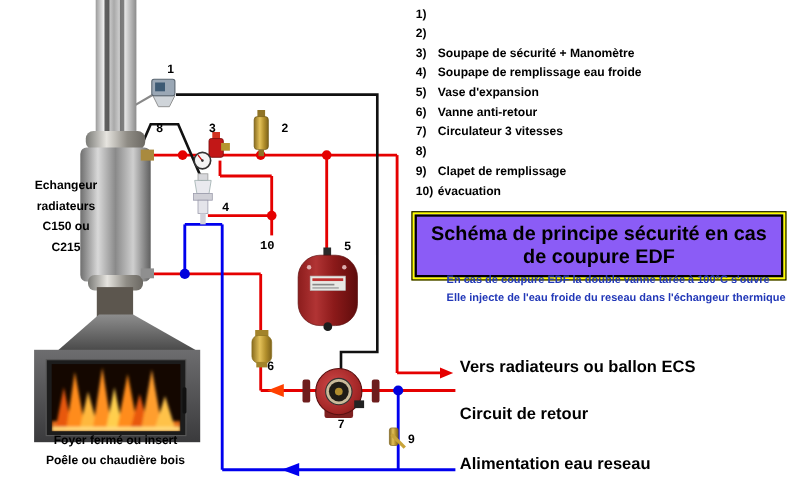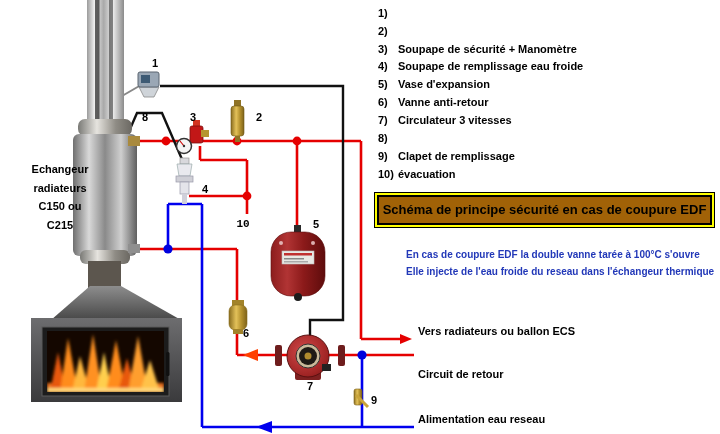--- a/index.html
+++ b/index.html
@@ -5,26 +5,26 @@
   html,body{margin:0;padding:0;background:#fff;}
   #stage{position:relative;width:720px;height:434px;background:#ffffff;overflow:hidden;
          font-family:"Liberation Sans", sans-serif;}
   svg{position:absolute;left:0;top:0;}
   .num-label{position:absolute;font-size:11px;font-weight:bold;color:#000;width:20px;text-align:center;}
   #legend{position:absolute;left:378px;top:4px;width:300px;}
   .legend-row{display:flex;height:17.85px;align-items:center;font-size:11px;font-weight:bold;color:#000;}
   .legend-num{width:20px;flex:0 0 20px;}
   #title-box{position:absolute;left:374px;top:192px;width:341px;box-sizing:border-box;
              background:#ffff00;border:1.5px solid #000;padding:2px;}
-  #title-inner{border:2px solid #000;background:#a16207;text-align:center;
-               font-size:13px;font-weight:bold;color:#000;padding:5px 2px 6px 2px;}
+  #title-inner{border:2px solid #000;background:#8b5cf6;text-align:center;
+               font-size:18px;font-weight:bold;color:#000;padding:5px 2px 6px 2px;}
   #description{position:absolute;left:406px;top:246px;width:318px;text-align:left;
                font-size:10px;font-weight:bold;color:#2238b8;}
   #description div{line-height:17.2px;}
-  .flow-label{position:absolute;left:418px;font-size:11px;font-weight:bold;color:#000;text-align:center;}
+  .flow-label{position:absolute;left:418px;font-size:15px;font-weight:bold;color:#000;text-align:center;}
   #exchanger-label{position:absolute;left:0px;top:160px;width:72px;text-align:center;
                    font-size:11px;font-weight:bold;line-height:18.5px;color:#000;margin-left:24px;}
   #firebox-label{position:absolute;left:20px;top:393px;width:170px;text-align:center;
                  font-size:11px;font-weight:bold;line-height:17.5px;color:#000;}
 </style>
 </head>
 <body>
 
 <div id="stage">
 
@@ -263,20 +263,24 @@
     <div>En cas de coupure EDF la double vanne tarée à 100°C s'ouvre</div>
     <div>Elle injecte de l'eau froide du reseau dans l'échangeur thermique</div>
   </div>
 
   <div id="exchanger-label">
     <div>Echangeur</div>
     <div>radiateurs</div>
     <div>C150 ou C215</div>
   </div>
 
+  <div id="firebox-label">
+    <div>Foyer fermé ou insert</div>
+    <div>Poêle ou chaudière bois</div>
+  </div>
 
   <div class="flow-label" style="top:325px;">Vers radiateurs ou ballon ECS</div>
   <div class="flow-label" style="top:368px;">Circuit de retour</div>
   <div class="flow-label" style="top:413px;">Alimentation eau reseau</div>
 
   <div class="num-label" style="left:145px;top:57px;">1</div>
   <div class="num-label" style="left:135px;top:111px;">8</div>
   <div class="num-label" style="left:183px;top:111px;">3</div>
   <div class="num-label" style="left:249px;top:111px;">2</div>
   <div class="num-label" style="left:195px;top:183px;">4</div>

